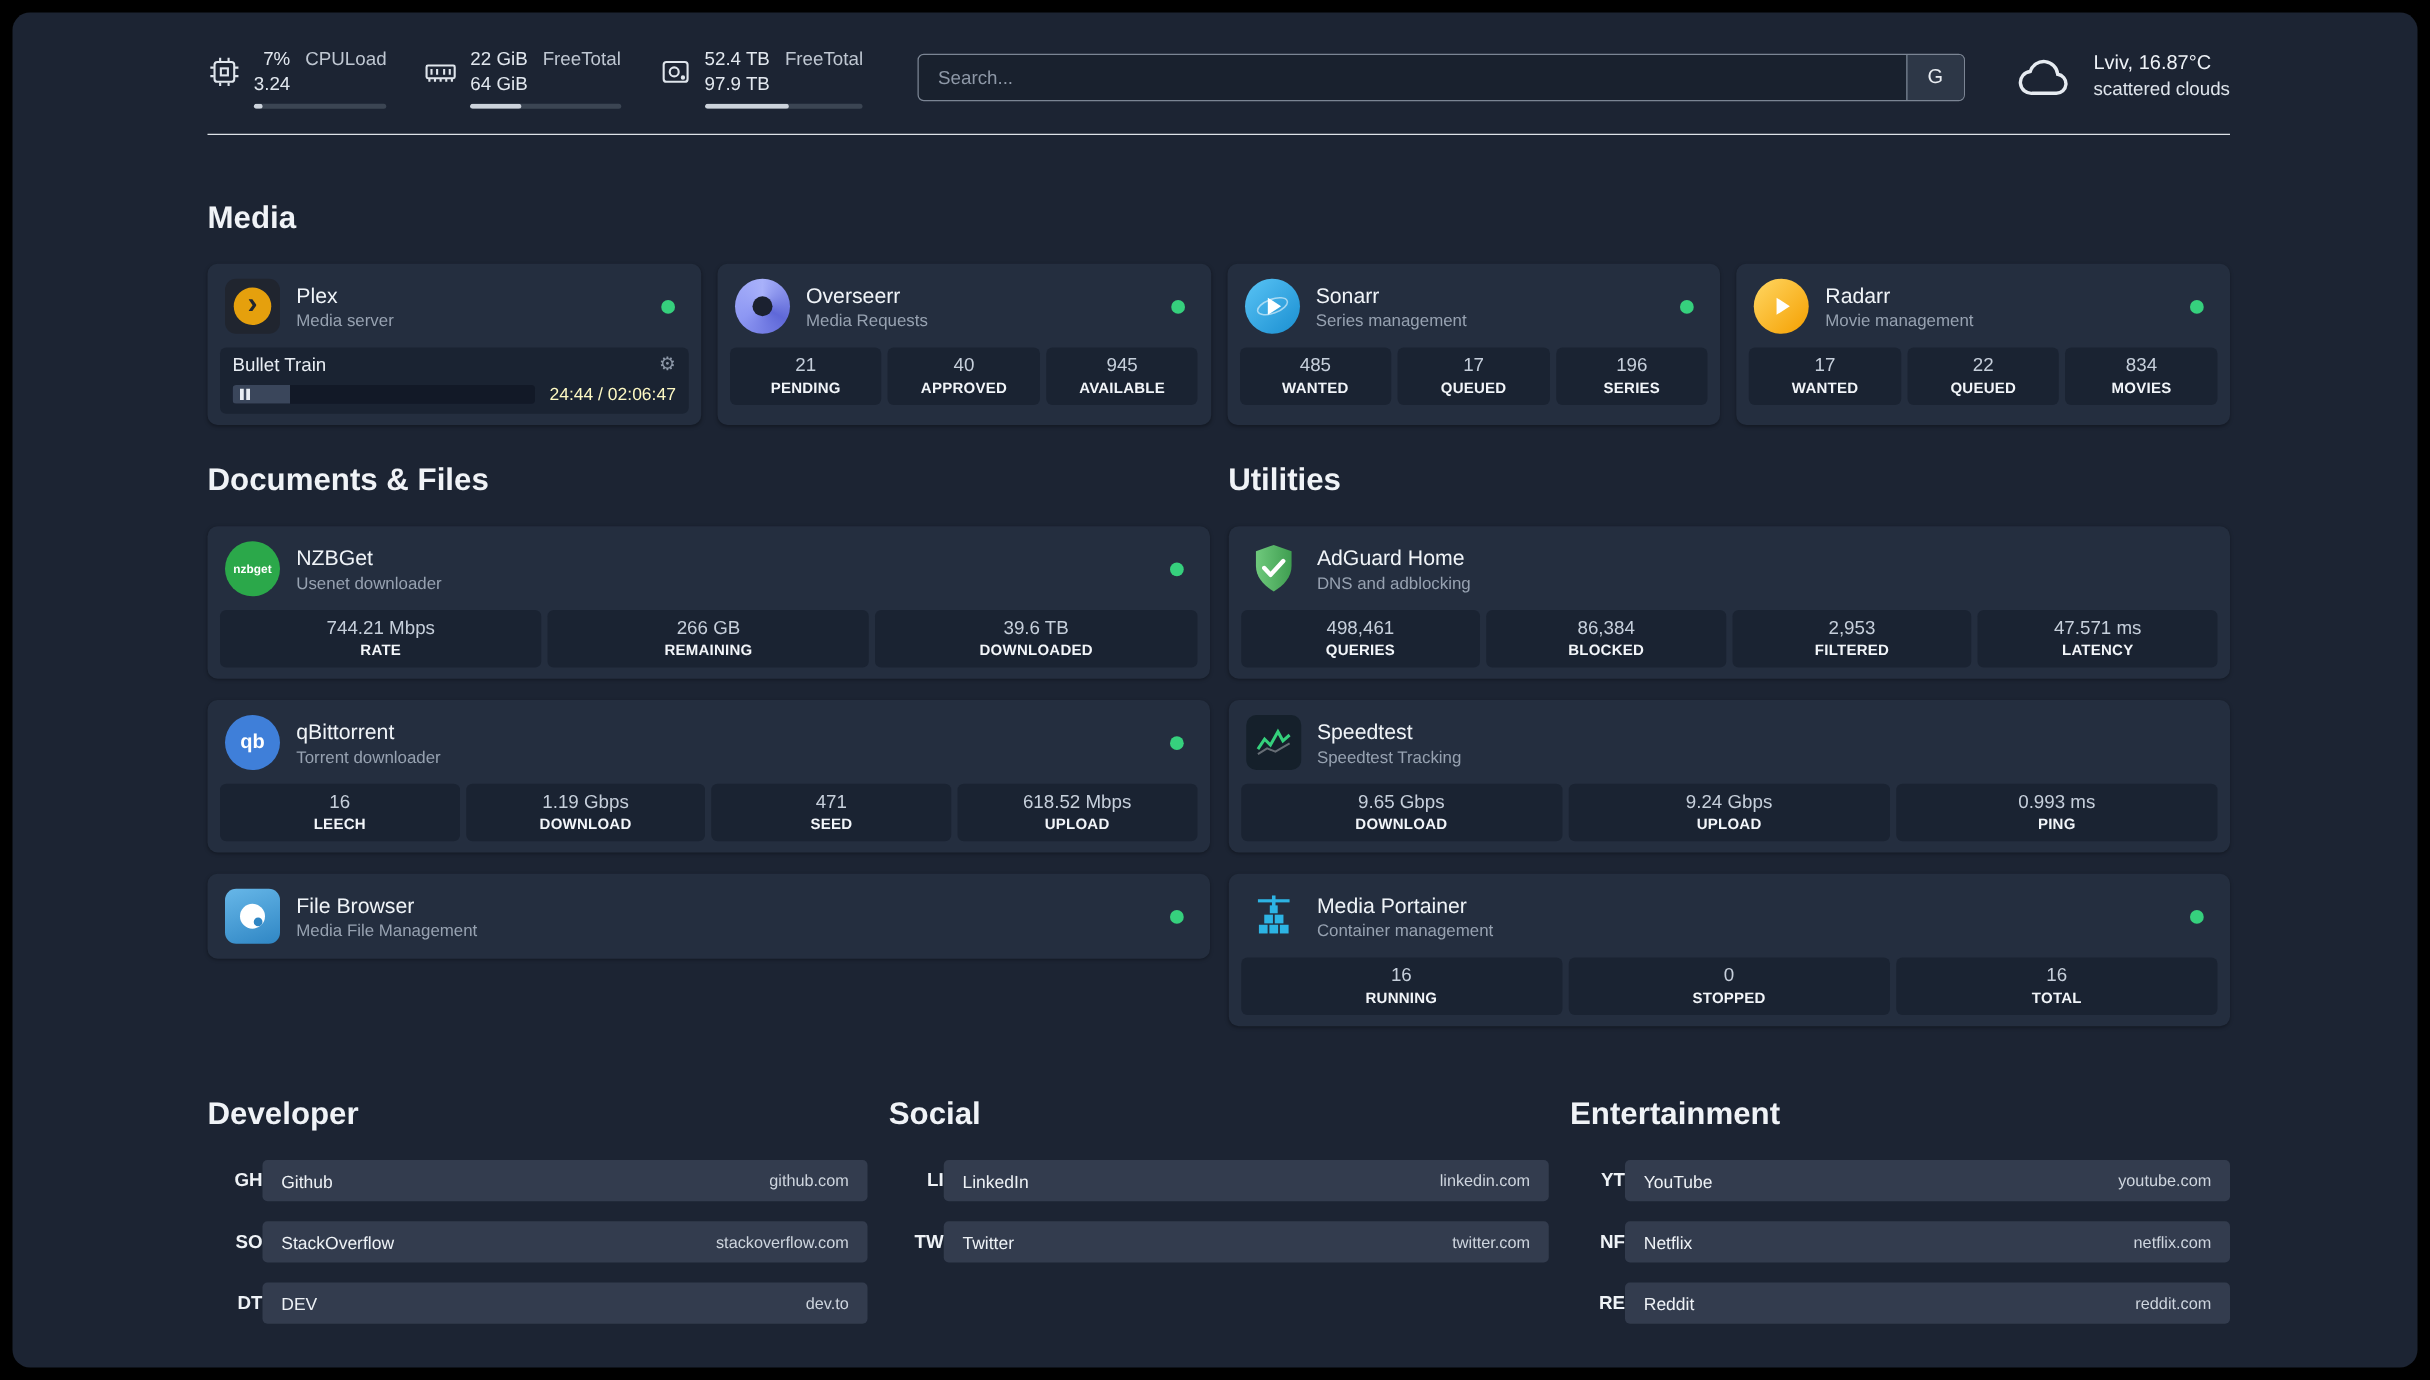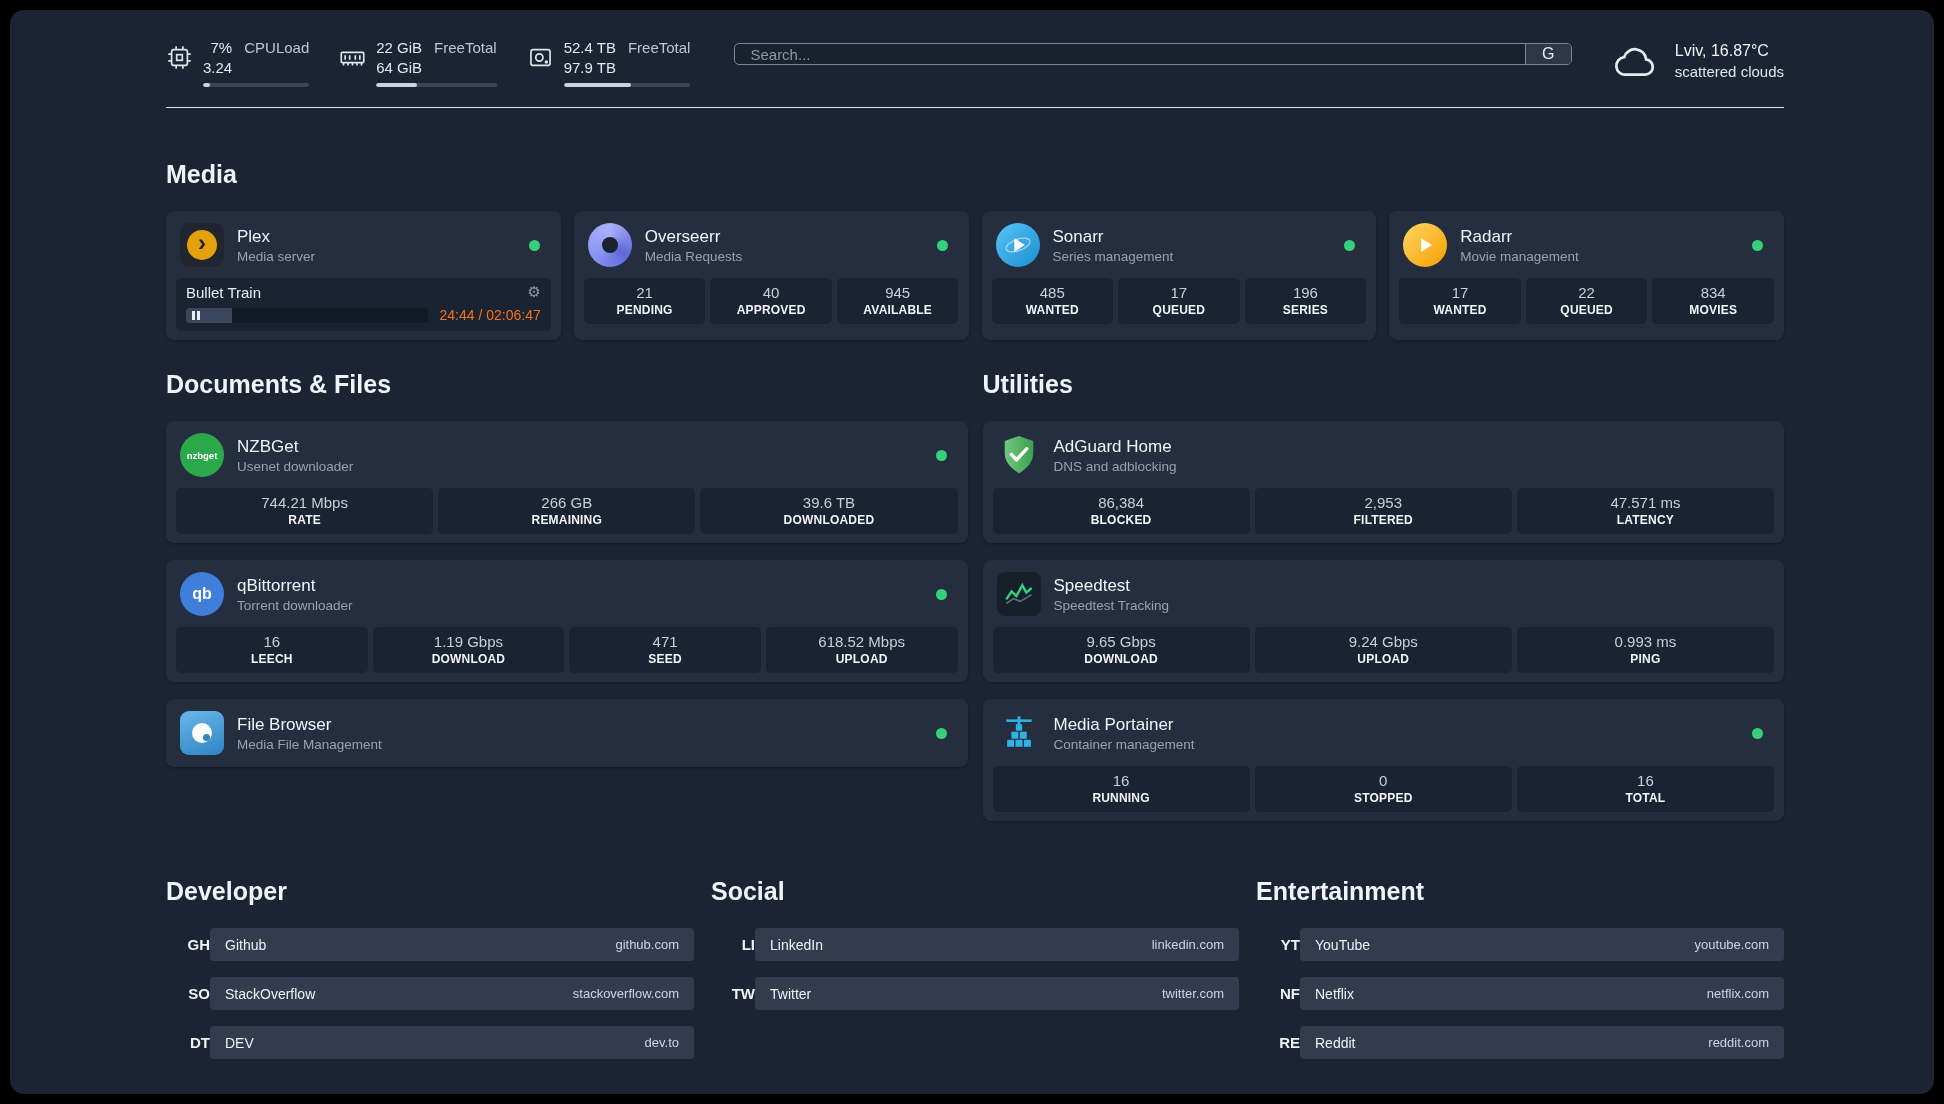--- a/index.html
+++ b/index.html
@@ -10,21 +10,21 @@
 
   
   .topbar{display:flex;align-items:flex-start;margin-top:28px;}
   .res{display:flex;gap:10px;margin-right:30px;}
   .res-icon{width:27px;height:27px;margin-top:6px;flex:none;}
   .res-row{display:flex;gap:12px;}
   .res-vals{display:flex;flex-direction:column;align-items:flex-end;font-size:15px;line-height:1.3;color:#e2e8ef;}
   .res-labels{display:flex;flex-direction:row;align-items:flex-start;font-size:15px;line-height:1.3;color:#bfc7d2;}
   .res-bar{height:4px;background:#3b4553;border-radius:2px;margin-top:6px;overflow:hidden;}
   .res-fill{height:100%;background:#ccd3dc;border-radius:2px;}
-  .search{flex:1;display:flex;align-items:stretch;height:22px;border:1px solid #7b8594;border-radius:5px;margin:5px 38px 0 14px;background:#19212e;overflow:hidden;}
+  .search{flex:1;display:flex;align-items:stretch;height:38px;border:1px solid #7b8594;border-radius:5px;margin:5px 38px 0 14px;background:#19212e;overflow:hidden;}
   .search input{flex:1;background:transparent;border:none;outline:none;color:#e7ebf1;font-size:15px;padding:0 15px;}
   .search input::placeholder{color:#8e98a7;}
   .g-btn{width:46px;display:grid;place-items:center;border-left:1px solid #7b8594;background:#2d3747;color:#e9edf2;font-size:16px;cursor:pointer;}
   .weather{display:flex;align-items:center;gap:13px;margin-top:2px;}
   .weather-icon{width:52px;height:40px;}
   .weather-loc{font-size:16px;color:#eef2f7;line-height:1.35;}
   .weather-cond{font-size:15px;color:#dfe5ec;line-height:1.35;}
   .divider{border-top:1px solid #dde2e8;margin-top:20px;}
 
   
@@ -50,21 +50,21 @@
 
   
   .plex-player{background:#1a2332;border-radius:5px;margin-top:8px;padding:6px 10px 8px;}
   .np-row1{display:flex;justify-content:space-between;font-size:15px;color:#e8edf3;}
   .gear{color:#8d98a8;font-size:15px;cursor:pointer;line-height:1;}
   .np-row2{display:flex;align-items:center;gap:12px;margin-top:6px;}
   .np-bar{position:relative;flex:1;height:15px;background:#121927;border-radius:3px;overflow:hidden;}
   .np-fill{height:100%;background:#3a465b;}
   .pause{position:absolute;left:6px;top:3px;display:flex;gap:2px;}
   .pause i{width:3px;height:9px;background:#e8edf3;display:block;}
-  .np-time{font-size:14px;color:#f97316;white-space:nowrap;text-align:center;}
+  .np-time{font-size:14px;color:#fef9c3;white-space:nowrap;text-align:center;}
 
   
   .bookmarks{display:grid;grid-template-columns:repeat(3,1fr);gap:17px;margin-top:56px;}
   .bm-col .section-title{margin-bottom:22px;}
   .bm-row{display:flex;align-items:center;cursor:pointer;text-align:right;}
   .bm-row + .bm-row{margin-top:16px;}
   .bm-abbr{width:44px;font-size:15px;font-weight:600;color:#eef2f6;flex:none;}
   .bm-pill{flex:1;display:flex;align-items:center;justify-content:space-between;height:33px;background:#333c4e;border-radius:4px;padding:14px 15px;}
   .bm-name{font-size:14px;color:#eef2f6;}
   .bm-url{font-size:13px;color:#ced5de;}
@@ -396,20 +396,24 @@
               <path d="M7.2 12.6l3.2 3.5 6.4-7" stroke="#fff" stroke-width="2.2" fill="none" stroke-linecap="round" stroke-linejoin="round"></path>
             </svg>
           </div>
           <div class="svc-text">
             <div class="svc-name">AdGuard Home</div>
             <div class="svc-sub">DNS and adblocking</div>
           </div>
         </div>
         <div class="stats">
           <div class="stat">
+            <div class="stat-value">498,461</div>
+            <div class="stat-label">QUERIES</div>
+          </div>
+          <div class="stat">
             <div class="stat-value">86,384</div>
             <div class="stat-label">BLOCKED</div>
           </div>
           <div class="stat">
             <div class="stat-value">2,953</div>
             <div class="stat-label">FILTERED</div>
           </div>
           <div class="stat">
             <div class="stat-value">47.571 ms</div>
             <div class="stat-label">LATENCY</div>

